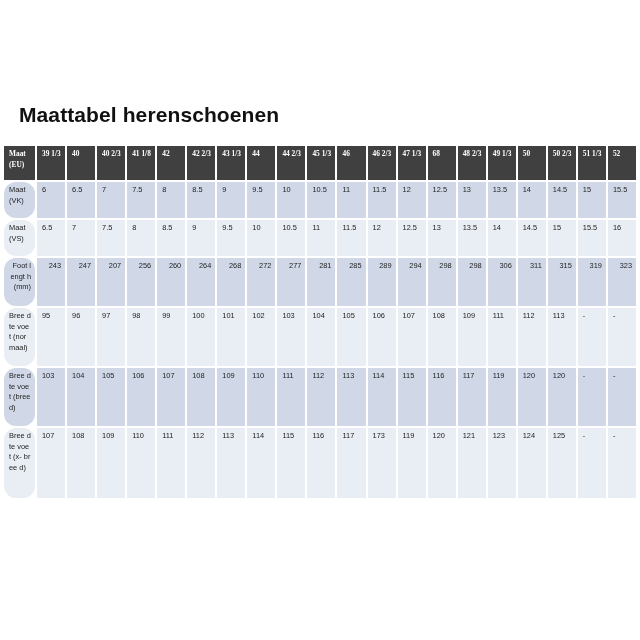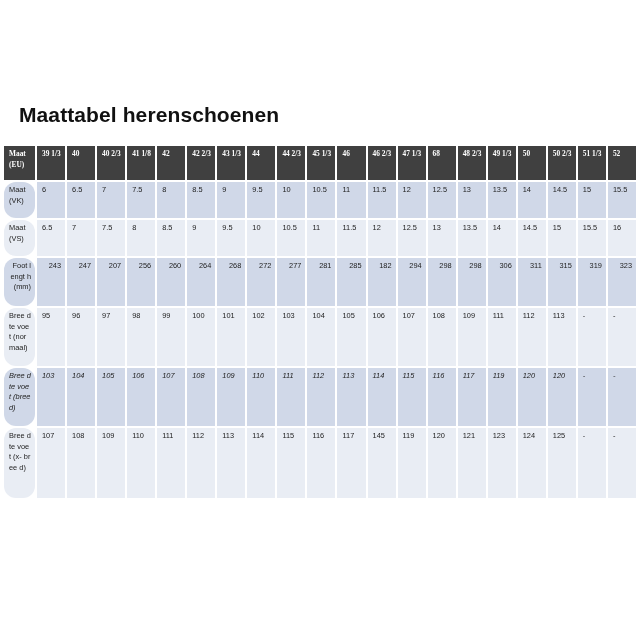--- a/index.html
+++ b/index.html
@@ -9,21 +9,21 @@
   table.sizes td, table.sizes th { font-size: 7.4px; line-height: 10.5px; color: #222; vertical-align: top; padding: 3px 4px 0 5px; text-align: left; font-weight: normal; overflow: hidden; word-break: break-all; }
   table.sizes th { background: #404040; color: #ffffff; font-weight: bold; height: 31px; font-family: Liberation Serif, serif; }
   table.sizes tr.odd td { background: #d0d8e8; }
   table.sizes tr.even td { background: #e9edf4; }
   table.sizes td.rowlabel { word-break: break-all; border-radius: 12px; }
   col.c0 { width: 31px; }
   tr.r-vk td { height: 33px; }
   tr.r-vs td { height: 33px; }
   tr.r-fl td { height: 45px; text-align: right; }
   tr.r-bn td { height: 55px; }
-  tr.r-bb td { height: 55px; font-style: italic; }
+  tr.r-bb td { height: 55px; }
   tr.r-bx td { height: 67px; }
 </style>
 </head>
 <body>
 
 <div class="title">Maattabel herenschoenen</div>
 
 <table class="sizes">
   <colgroup>
     <col class="c0">
@@ -106,21 +106,21 @@
         <td>247</td>
         <td>207</td>
         <td>256</td>
         <td>260</td>
         <td>264</td>
         <td>268</td>
         <td>272</td>
         <td>277</td>
         <td>281</td>
         <td>285</td>
-        <td>182</td>
+        <td>289</td>
         <td>294</td>
         <td>298</td>
         <td>298</td>
         <td>306</td>
         <td>311</td>
         <td>315</td>
         <td>319</td>
         <td>323</td>
       </tr>
       <tr class="even r-bn">
@@ -175,21 +175,21 @@
         <td>108</td>
         <td>109</td>
         <td>110</td>
         <td>111</td>
         <td>112</td>
         <td>113</td>
         <td>114</td>
         <td>115</td>
         <td>116</td>
         <td>117</td>
-        <td>145</td>
+        <td>173</td>
         <td>119</td>
         <td>120</td>
         <td>121</td>
         <td>123</td>
         <td>124</td>
         <td>125</td>
         <td>-</td>
         <td>-</td>
       </tr>
     </tbody>

